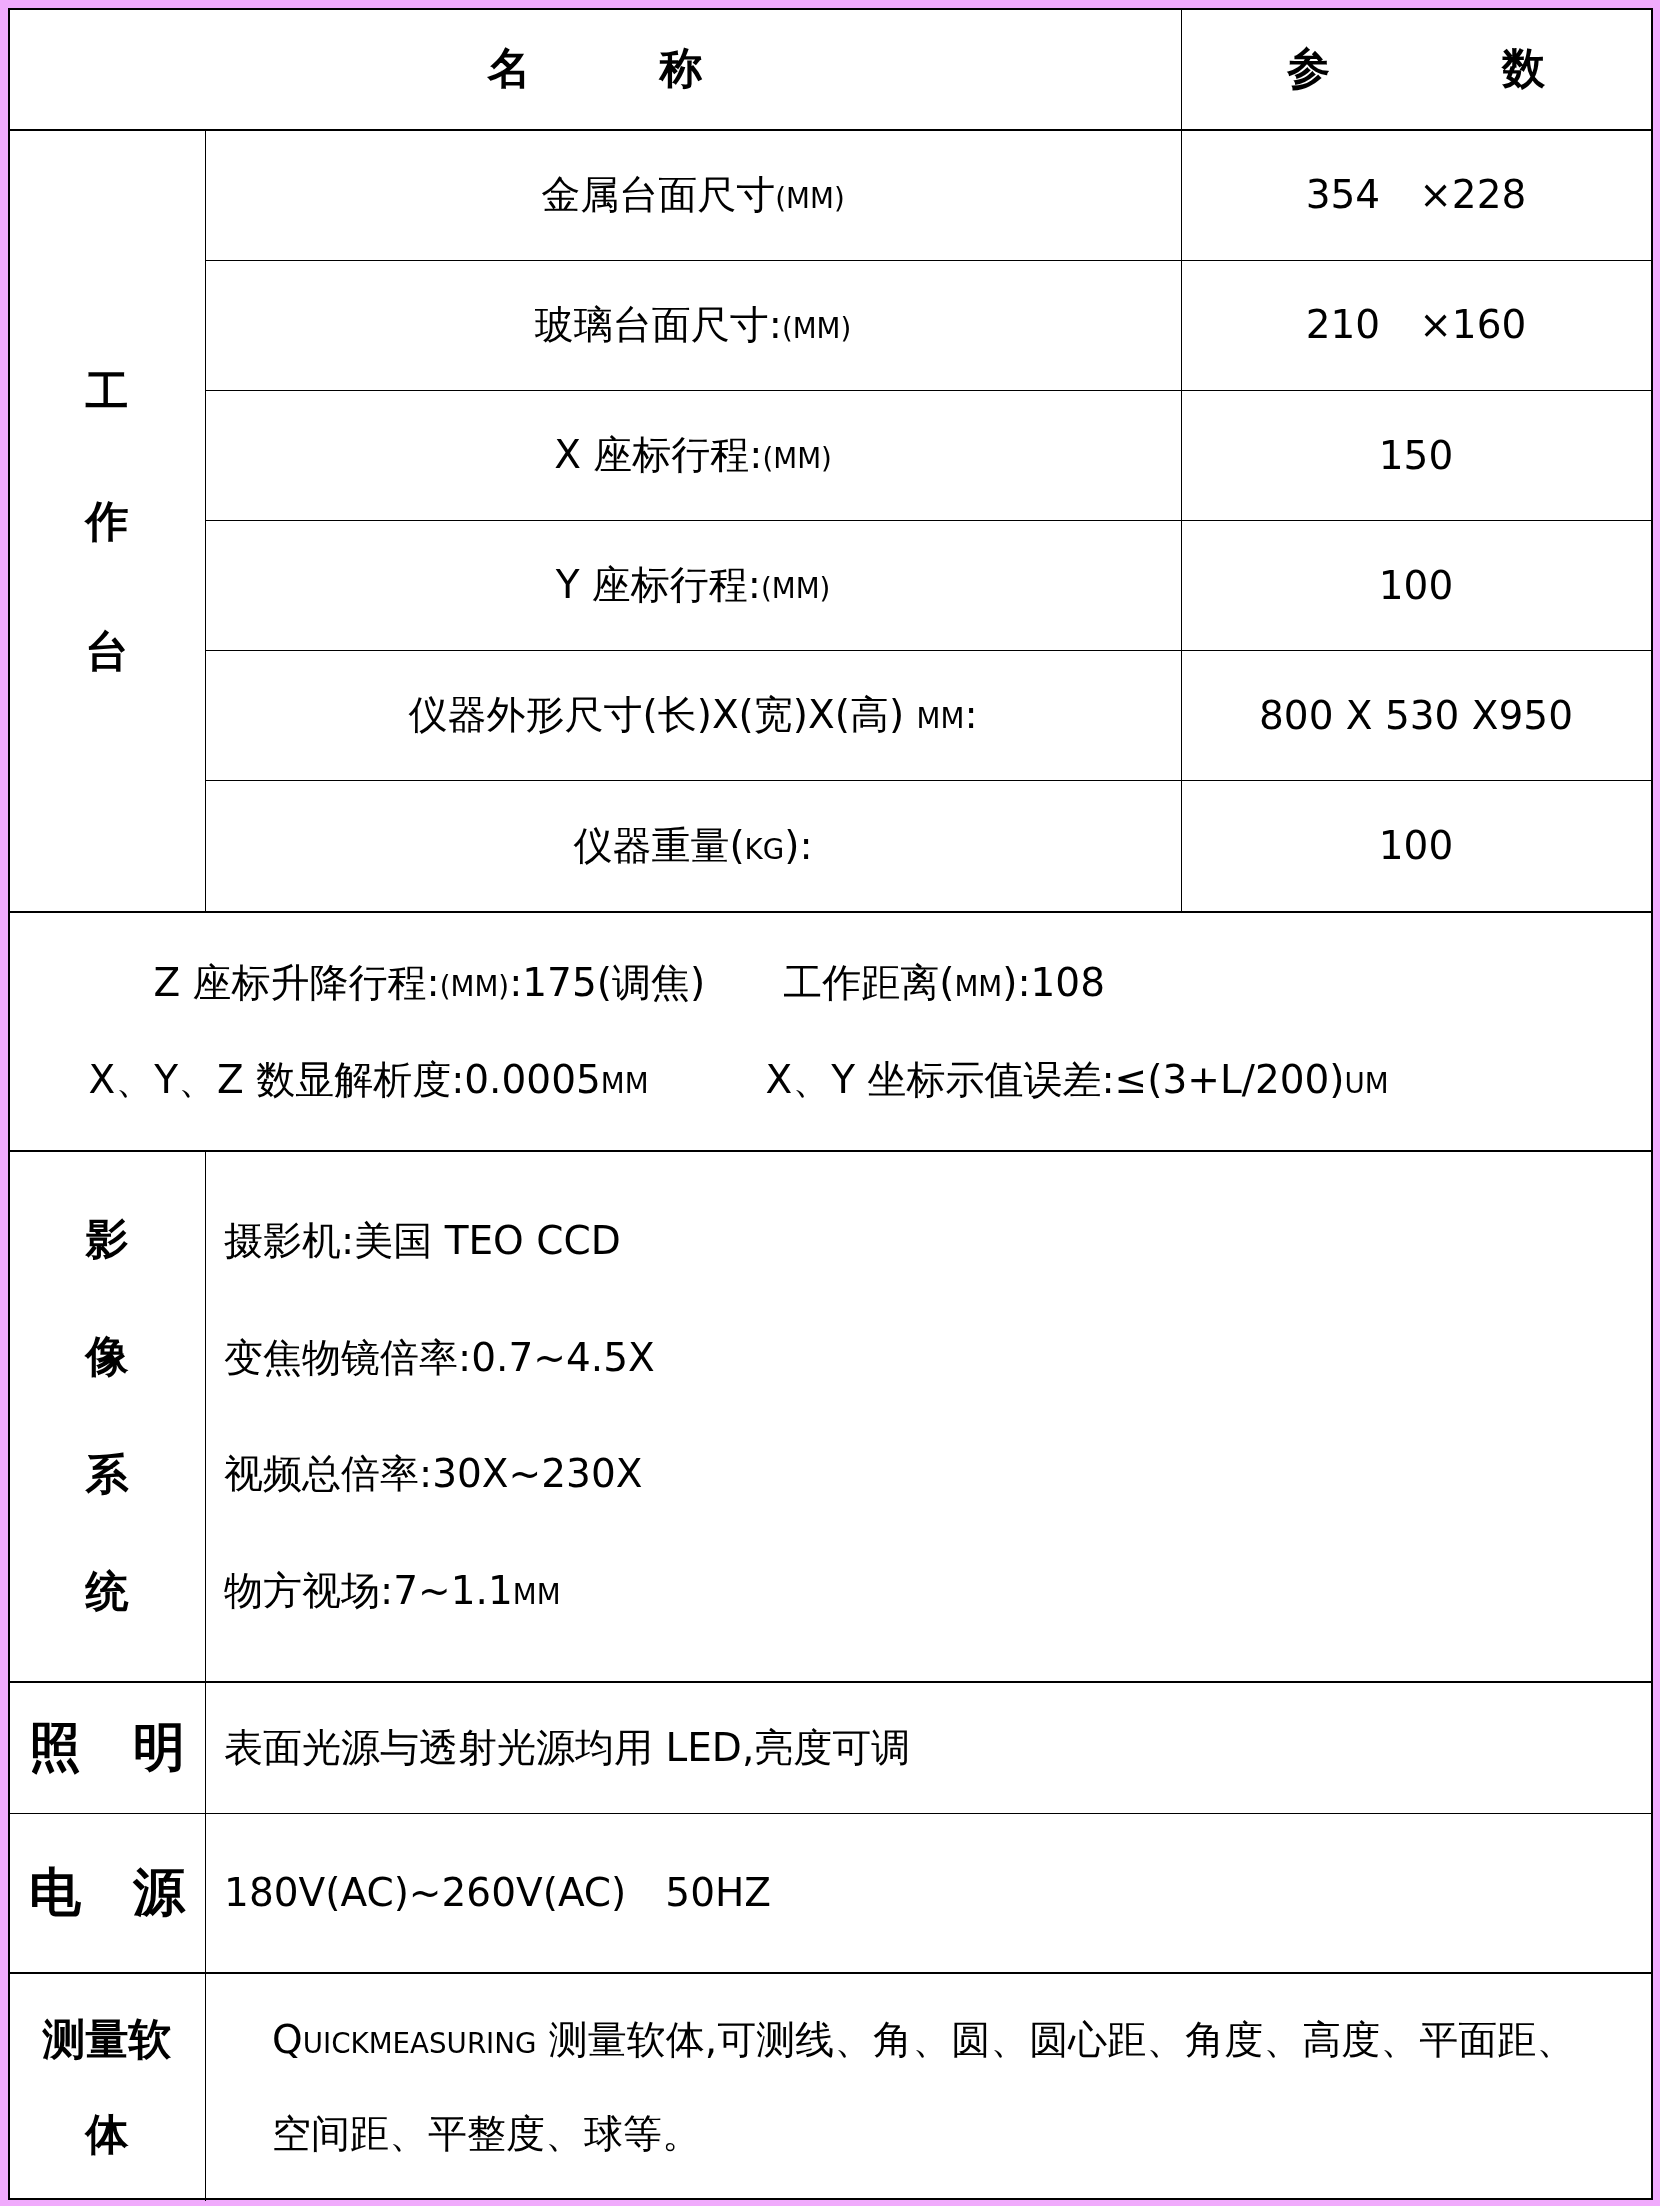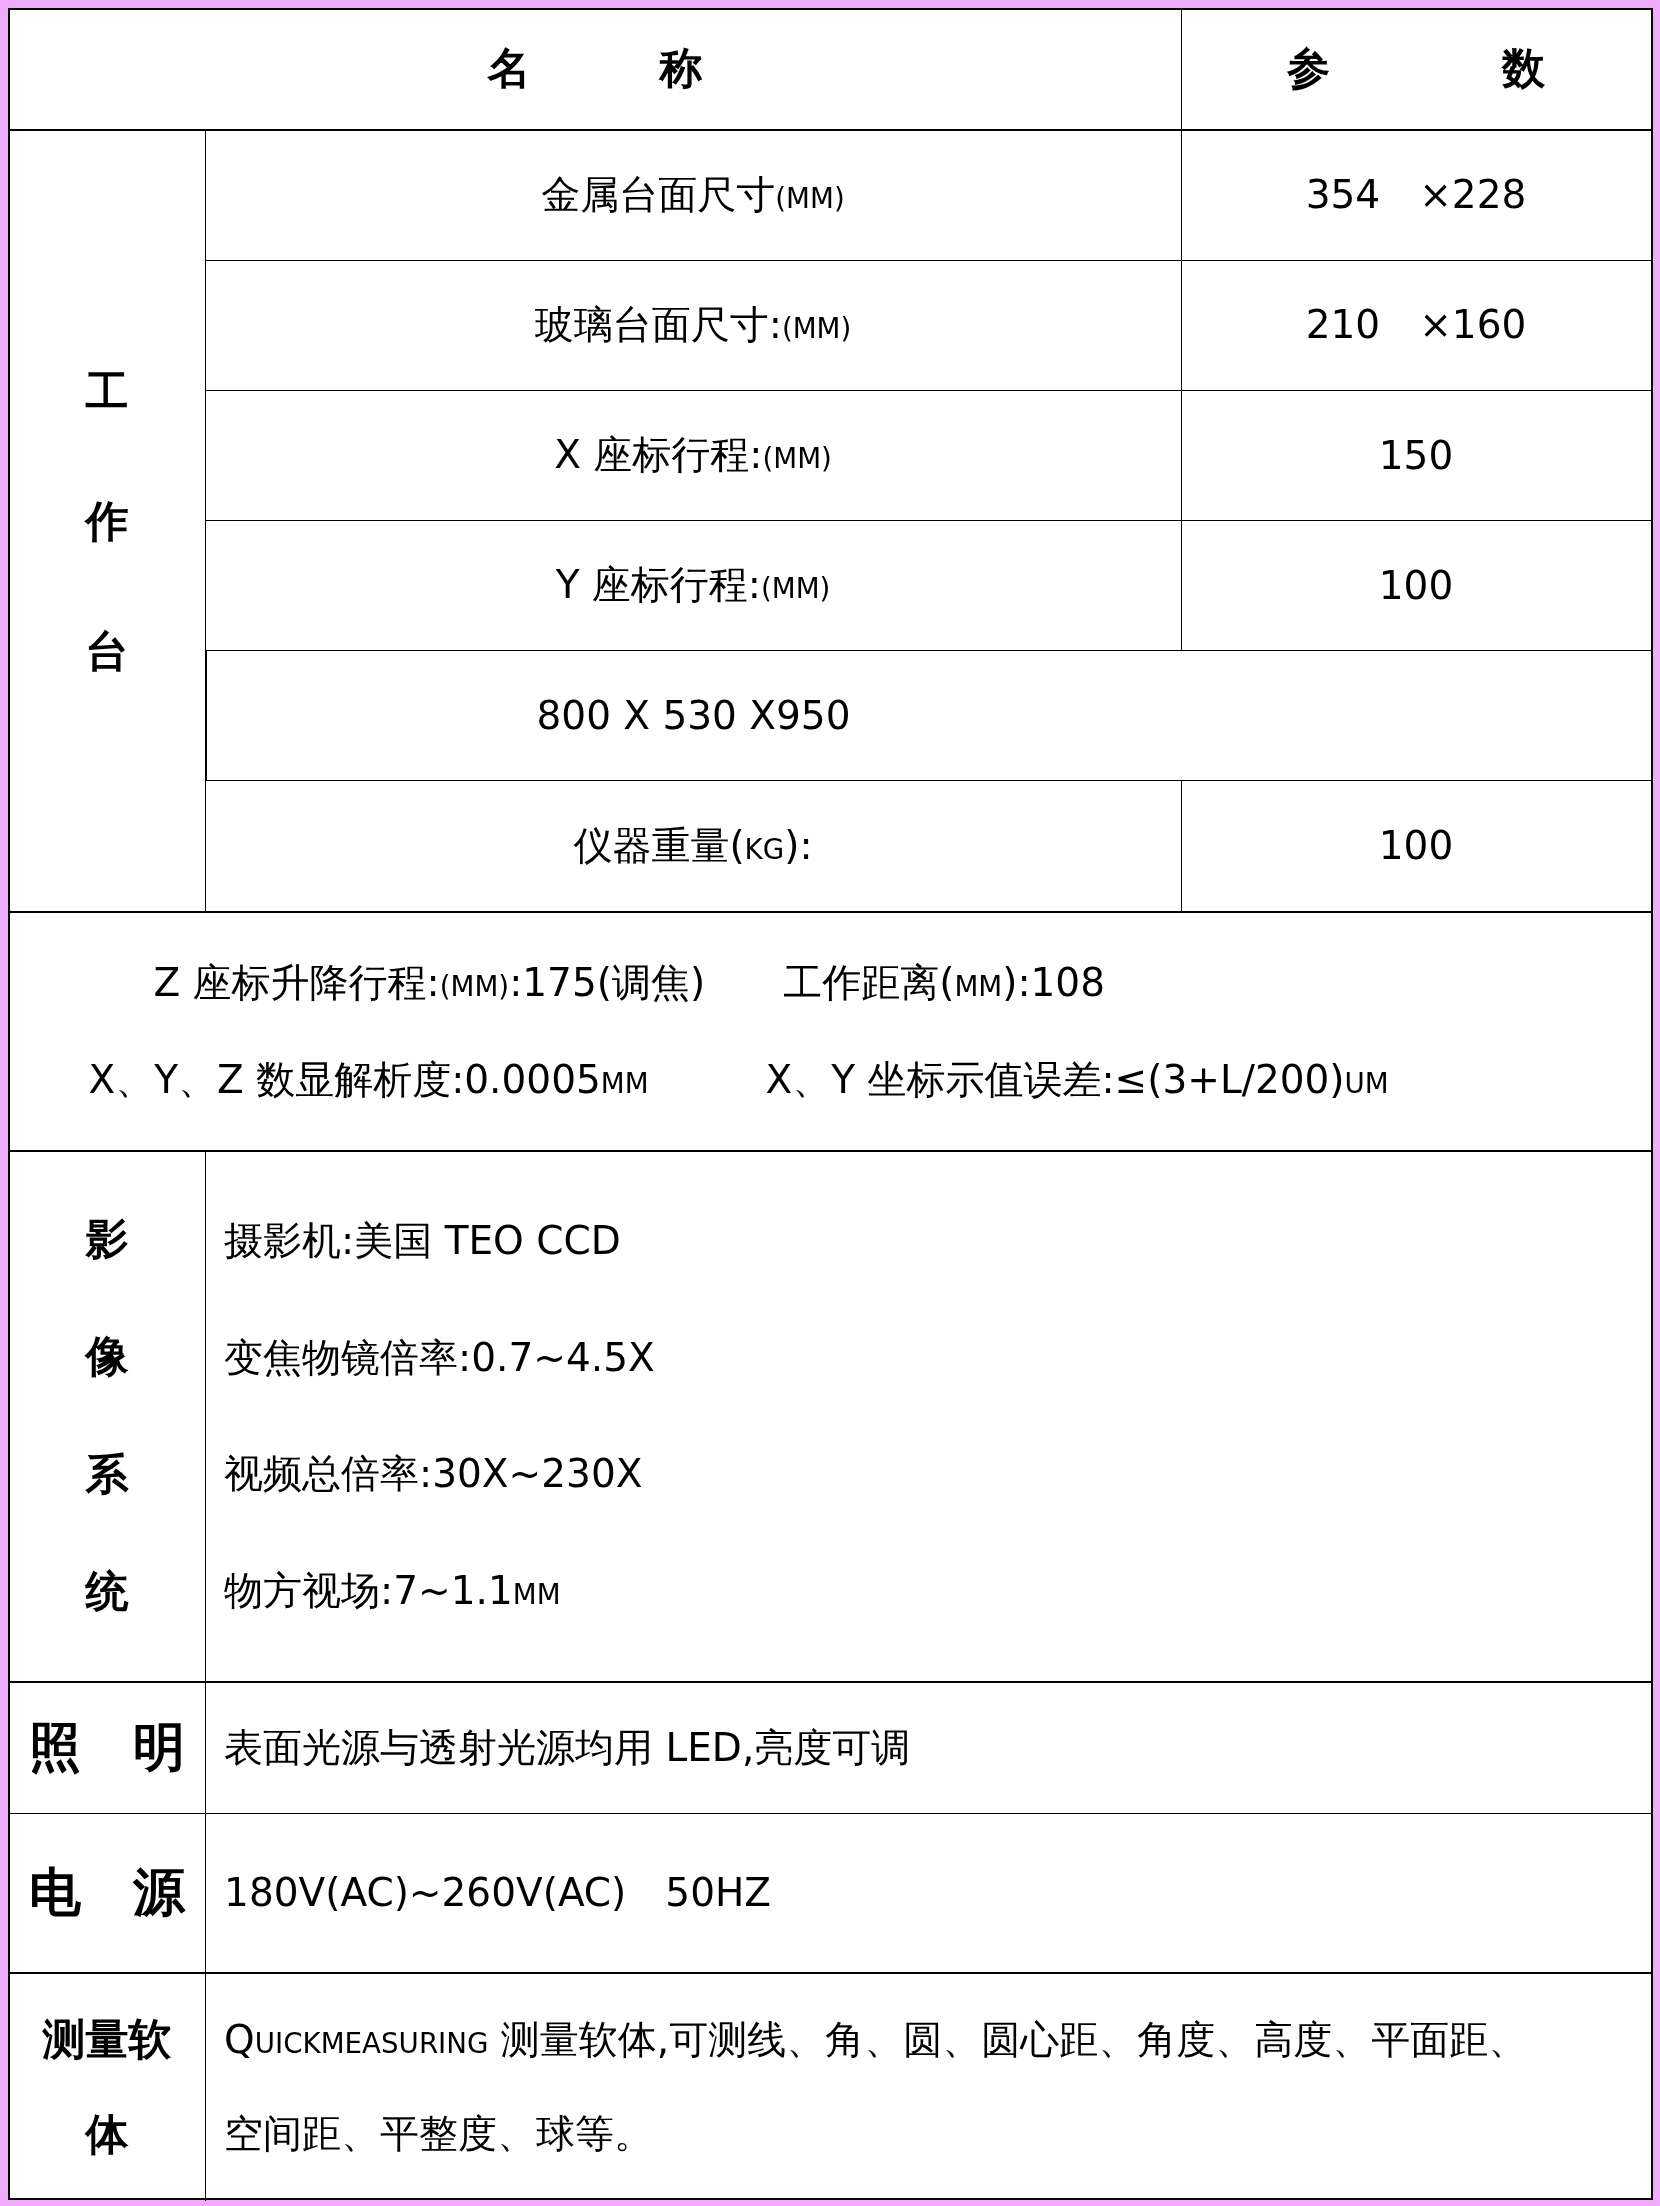--- a/index.html
+++ b/index.html
@@ -107,20 +107,21 @@
     padding-left: 18.6px;
   }
   .row-lighting { height: 131px; border-bottom: 1.9px solid #000; }
   .row-power    { height: 160px; border-bottom: 2.8px solid #000; }
 
   
   .row-software {
     display: grid;
     grid-template-columns: 196px 1fr;
     height: 227px;
+    gap: 48px;
   }
   .sw-cat {
     border-right: 1.9px solid #000;
     display: flex; flex-direction: column;
     justify-content: space-evenly; align-items: center;
     font-weight: bold; font-size: 43px;
   }
   .sw-lines {
     display: flex; flex-direction: column;
     justify-content: space-evenly;
@@ -171,20 +172,23 @@
         </div>
         <div class="wt-row">
           <div class="cell name">
               <span class="seg"><span>Y 座标行程:</span><span class="sc">(MM)</span></span>
             </div>
           <div class="cell value">
               <span>100</span>
             </div>
         </div>
         <div class="wt-row">
+          <div class="cell name">
+              <span class="seg"><span>仪器外形尺寸(长)X(宽)X(高) </span><span class="sc">MM</span><span>:</span></span>
+            </div>
           <div class="cell value">
               <span>800 X 530 X950</span>
             </div>
         </div>
         <div class="wt-row last">
           <div class="cell name">
               <span class="seg"><span>仪器重量(</span><span class="sc">KG</span><span>):</span></span>
             </div>
           <div class="cell value">
               <span>100</span>

